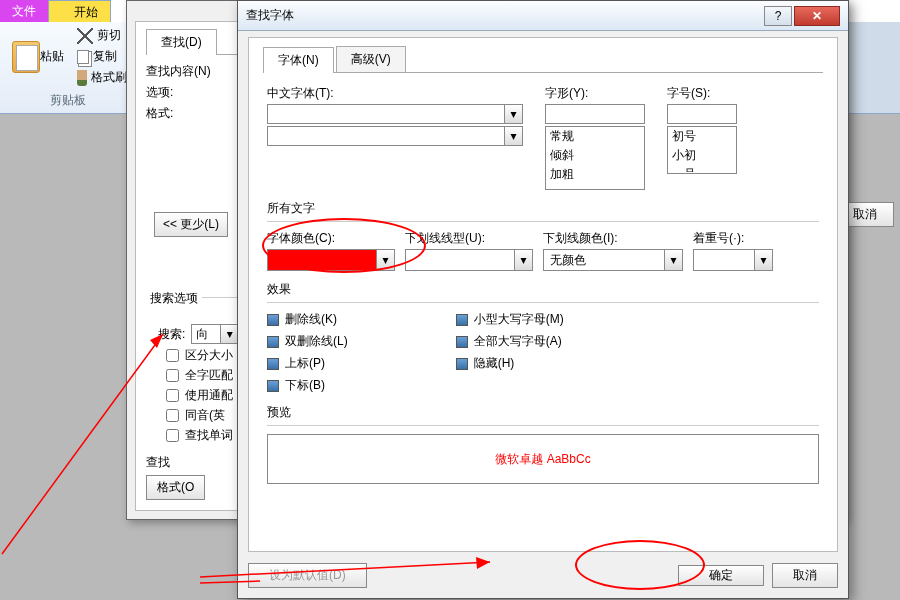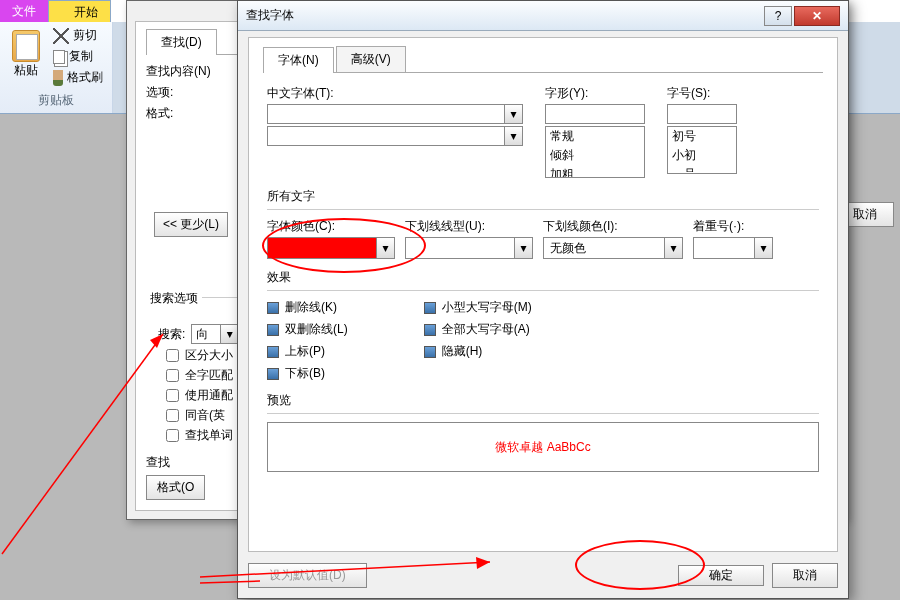--- a/index.html
+++ b/index.html
@@ -6,21 +6,21 @@
 body { background: #fff; width: 900px; height: 600px; position: relative; overflow: hidden; }
 
 
 .ribbon-tabs { display: flex; height: 22px; background: #fff; }
 .ribbon-tab { padding: 3px 12px; cursor: pointer; }
 .ribbon-tab.file { background: #d946ef; color: #fff; }
 .ribbon-tab.active { background: #fde047; border: 1px solid #8ba8c8; border-bottom: none; padding-left: 25px; }
 
 .ribbon-body { display: flex; height: 92px; background: linear-gradient(#f7fbff, #e4ecf7); border-bottom: 1px solid #8ba8c8; }
 .ribbon-group { border-right: 1px solid #c8d6e8; padding: 4px 6px; display: flex; flex-direction: column; }
-.paste-btn { display: flex; flex-direction: column; align-items: center; padding: 4px 6px; cursor: pointer; }
+.paste-btn { display: flex; flex-direction: row; align-items: center; padding: 4px 6px; cursor: pointer; }
 .paste-icon { width: 28px; height: 32px; background: linear-gradient(#f5c96b, #e8a84a); border: 1px solid #c88c2e; border-radius: 3px; position: relative; }
 .paste-icon::before { content: ""; position: absolute; top: 3px; left: 3px; width: 20px; height: 24px; background: #fff; border: 1px solid #aaa; }
 .small-btns { display: flex; flex-direction: column; gap: 2px; margin-left: 4px; }
 .small-btn { display: flex; align-items: center; gap: 4px; padding: 1px 3px; cursor: pointer; }
 .small-icon { width: 16px; height: 16px; display: inline-block; }
 .cut-icon { background: linear-gradient(45deg, transparent 45%, #555 45%, #555 55%, transparent 55%), linear-gradient(-45deg, transparent 45%, #555 45%, #555 55%, transparent 55%); }
 .copy-icon { background: #fff; border: 1px solid #888; box-shadow: 2px 2px 0 #fff, 2px 2px 0 1px #888; width: 12px; height: 14px; }
 .brush-icon { background: linear-gradient(#d4a97a 60%, #5a7a3a 60%); border-radius: 0 0 3px 3px; width: 10px; height: 16px; }
 .group-label { text-align: center; color: #5a6a7a; margin-top: auto; }
 .ribbon-right { flex: 1; background: #cfdbe8; }
@@ -70,21 +70,21 @@
 .section-rule { border-top: 1px solid #ccc; margin: 0 4px 8px; }
 
 .color-row { display: flex; gap: 10px; margin: 0 4px; }
 .color-field { display: flex; flex-direction: column; gap: 2px; }
 .color-combo { display: flex; border: 1px solid #888; height: 22px; }
 .color-swatch { flex: 1; }
 .color-swatch.red { background: #ff0000; }
 .color-text { flex: 1; display: flex; align-items: center; padding: 0 6px; background: #fff; }
 .color-arrow { width: 18px; background: linear-gradient(#fff,#ddd); border-left: 1px solid #888; display: flex; align-items: center; justify-content: center; cursor: pointer; }
 
-.effects { display: flex; gap: 76px; margin: 6px 4px; }
+.effects { display: flex; gap: 108px; margin: 6px 4px; }
 .eff-col { display: flex; flex-direction: column; gap: 5px; }
 .eff { display: flex; align-items: center; gap: 6px; }
 .eff-box { width: 12px; height: 12px; border: 1px solid #555; background: linear-gradient(#6aa0d8,#3a70a8); }
 
 .preview-box { border: 1px solid #888; height: 50px; margin: 4px; display: flex; align-items: center; justify-content: center; color: #ff0000; font-size: 16px; font-family: SimSun; }
 
 .font-footer { position: absolute; bottom: 10px; left: 10px; right: 10px; display: flex; align-items: center; }
 .footer-btn { padding: 3px 20px; border: 1px solid #888; background: linear-gradient(#fff,#e4e4e4); cursor: pointer; }
 .footer-btn.disabled { color: #999; }
 .footer-spacer { flex: 1; }
@@ -204,21 +204,21 @@
             <span class="arrow">▾</span>
           </div>
         <div class="combo">
             <input style="width: 238px;">
             <span class="arrow">▾</span>
           </div>
       </div>
       <div class="field">
         <span>字形(Y):</span>
         <input style="width: 100px; height: 20px; border: 1px solid rgb(136, 136, 136);">
-        <div class="listbox" style="width:100px;height:52px">
+        <div class="listbox" style="width:100px;height:64px">
           <div>常规</div>
           <div>倾斜</div>
           <div>加粗</div>
         </div>
       </div>
       <div class="field">
         <span>字号(S):</span>
         <input style="width: 70px; height: 20px; border: 1px solid rgb(136, 136, 136);">
         <div class="listbox" style="width:70px;height:48px">
           <div>初号</div>

